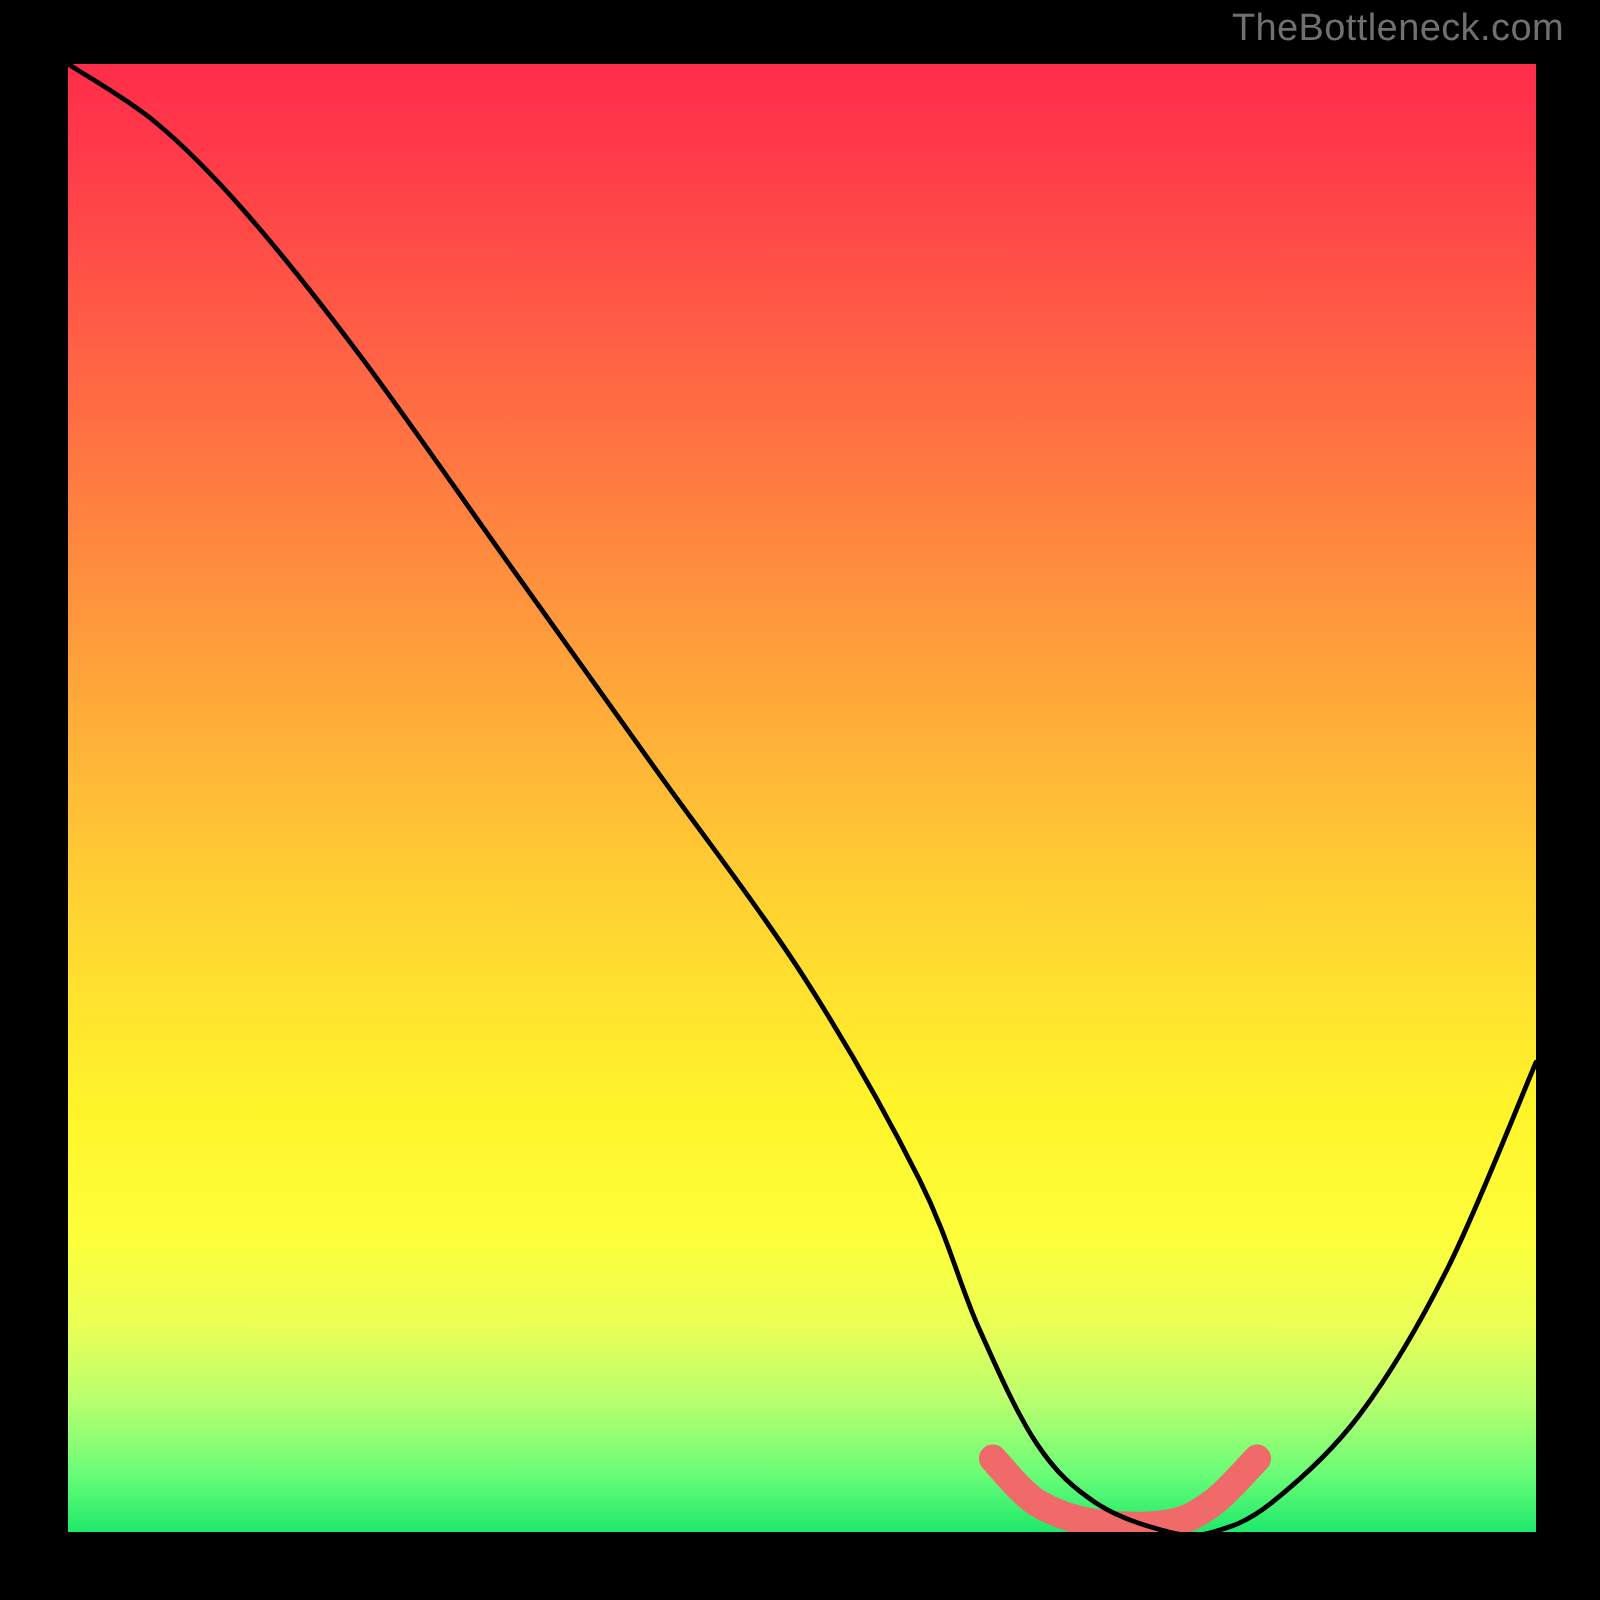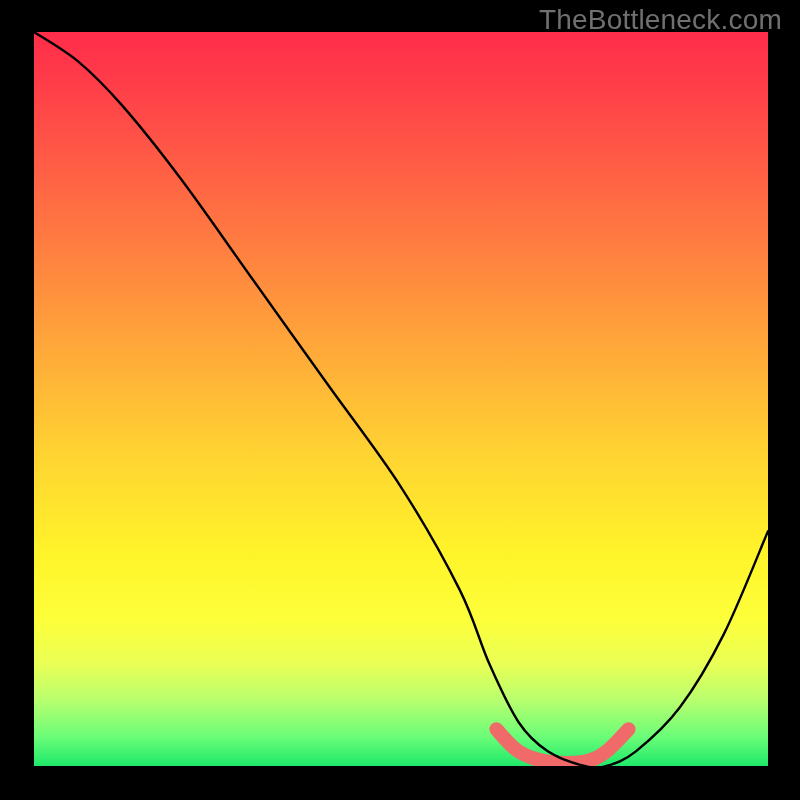--- a/index.html
+++ b/index.html
@@ -14,21 +14,21 @@
     position: relative;
     width: 800px;
     height: 800px;
     background: #000;
   }
   .attribution {
     position: absolute;
     top: 4px;
     right: 18px;
     color: #6f7070;
-    font-size: 28px;
+    font-size: 19px;
     font-weight: 400;
     letter-spacing: 0.2px;
   }
   .plot-area {
     position: absolute;
     left: 34px;
     top: 32px;
     width: 734px;
     height: 734px;
     background: linear-gradient(to bottom,

